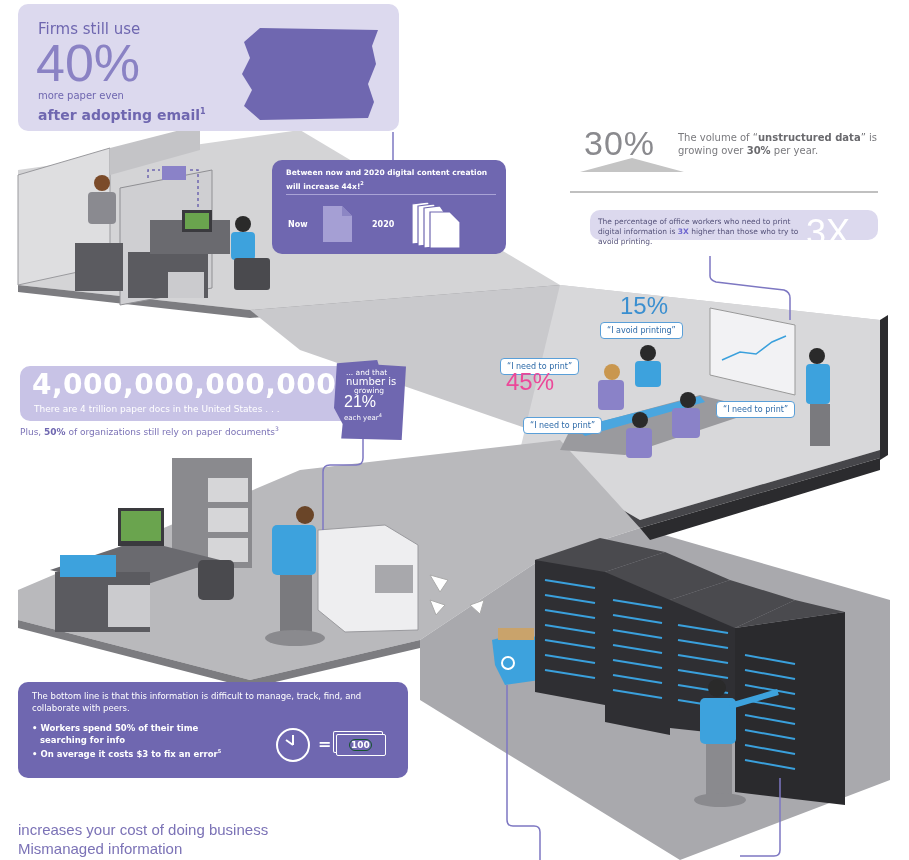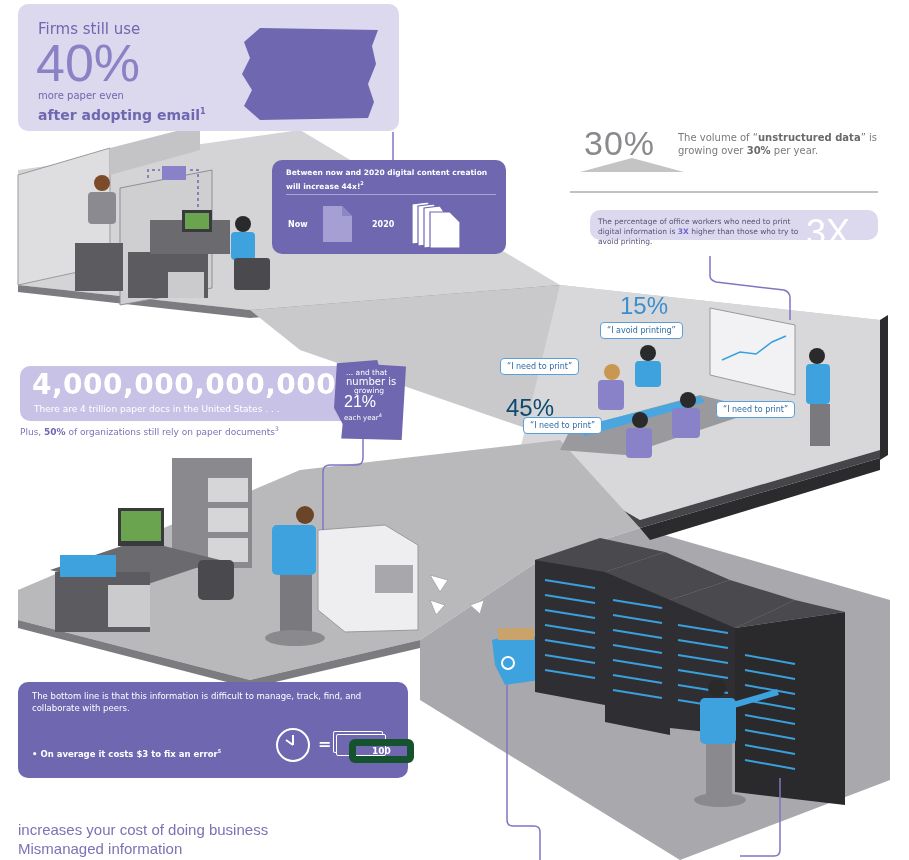--- a/index.html
+++ b/index.html
@@ -187,47 +187,48 @@
 <div class="abs" style="left:678px;top:131px;width:200px;font-size:10px;line-height:13px;color:#7a7a7e"><span>The volume of “</span><b style="color:#6a6a6e">unstructured data</b><span>” is growing over </span><b style="color:#6a6a6e">30%</b><span> per year.</span></div>
 
 <div class="abs light-box" style="left:590px;top:210px;width:288px;height:30px">
   <div class="abs" style="left:8px;top:7px;width:210px;font-size:7.5px;line-height:10px;color:#55527a"><span>The percentage of office workers who need to print digital information is </span><b style="color:#6f67d0">3X</b><span> higher than those who try to avoid printing.</span></div>
   <div class="abs thin" style="left:216px;top:2px;font-size:36px;color:#ffffff">3X</div>
 </div>
 
 <div class="abs thin" style="left:620px;top:292px;font-size:24px;color:#3a8fd0">15%</div>
 <div class="bubble" style="left:600px;top:322px">“I avoid printing”</div>
 <div class="bubble" style="left:500px;top:358px">“I need to print”</div>
-<div class="abs thin" style="left:506px;top:394px;font-size:24px;color:#0c4a6e">45%</div>
+<div class="abs thin" style="left:506px;top:368px;font-size:24px;color:#ec4899">45%</div>
 <div class="bubble" style="left:523px;top:417px">“I need to print”</div>
 <div class="bubble" style="left:716px;top:401px">“I need to print”</div>
 
 <div class="abs" style="left:20px;top:366px;width:370px;height:55px;background:#c8c3e6;border-radius:10px">
   <div class="abs" style="left:12px;top:2px;font-size:28px;font-weight:bold;color:#ffffff;letter-spacing:0.5px;white-space:nowrap">4,000,000,000,000</div>
   <div class="abs" style="left:14px;top:38px;font-size:9px;color:#ffffff;white-space:nowrap">There are 4 trillion paper docs in the United States . . .</div>
 </div>
 <div class="abs" style="left:334px;top:360px;width:72px;height:80px;background:#6f67b0;clip-path:polygon(4% 4%,60% 0,62% 6%,100% 8%,94% 100%,10% 98%,12% 80%,0 60%)">
   <div class="abs" style="left:12px;top:8px;font-size:7.5px;line-height:9px;color:#fff">... and that</div>
   <div class="abs" style="left:12px;top:17px;font-size:10px;line-height:9px;color:#fff">number is</div>
   <div class="abs" style="left:20px;top:26px;font-size:7.5px;line-height:9px;color:#fff">growing</div>
   <div class="abs thin" style="left:10px;top:33px;font-size:16px;line-height:18px;color:#fff">21%</div>
   <div class="abs" style="left:10px;top:52px;font-size:7px;color:#fff;white-space:nowrap"><span>each year</span><sup style="font-size:5px">4</sup></div>
 </div>
 <div class="abs" style="left:20px;top:425px;font-size:9px;color:#7b72b6;white-space:nowrap"><span>Plus, </span><b style="color:#6f67b0">50%</b><span> of organizations still rely on paper documents</span><sup style="font-size:6px">3</sup></div>
 
 <div class="abs dark-box" style="left:18px;top:682px;width:390px;height:96px">
   <div class="abs" style="left:14px;top:8px;width:360px;font-size:8.5px;line-height:12px">The bottom line is that this information is difficult to manage, track, find, and collaborate with peers.</div>
+  <div class="abs" style="left:14px;top:40px;width:200px;font-size:8.5px;line-height:12px;font-weight:bold;padding-left:8px;text-indent:-8px">• <span>Workers spend 50% of their time searching for info</span></div>
   <div class="abs" style="left:14px;top:66px;width:260px;font-size:8.5px;font-weight:bold;white-space:nowrap">• <span>On average it costs $3 to fix an error</span><sup style="font-size:5px">5</sup></div>
   <svg class="abs" style="left:256px;top:44px" width="38" height="38">
     <circle cx="19" cy="19" r="16" fill="none" stroke="#fff" stroke-width="2"></circle>
     <line x1="19" y1="19" x2="19" y2="9" stroke="#fff" stroke-width="2"></line>
     <line x1="19" y1="19" x2="12" y2="14" stroke="#fff" stroke-width="2"></line>
   </svg>
   <div class="abs" style="left:300px;top:52px;font-size:16px;font-weight:bold">=</div>
   <div class="abs" style="left:318px;top:52px;width:50px;height:22px;border:1.5px solid #fff;border-radius:2px;box-shadow:-3px -3px 0 -1px #6f67b0,-3px -3px 0 0 #fff">
-    <div class="abs" style="left:12px;top:4px;font-size:9px;font-weight:bold;border:7px solid #14532d;border-radius:6px;padding:0 16px">100</div>
+    <div class="abs" style="left:12px;top:4px;font-size:9px;font-weight:bold;border:1px solid #14532d;border-radius:6px;padding:0 1px">100</div>
   </div>
 </div>
 
 <div class="abs" style="left:18px;top:820px;font-size:15px;line-height:19px;color:#7b72b6;font-family:'Liberation Sans',sans-serif">
   <div>increases your cost of doing business</div>
   <div>Mismanaged information</div>
 </div>
 
 </body></html>

